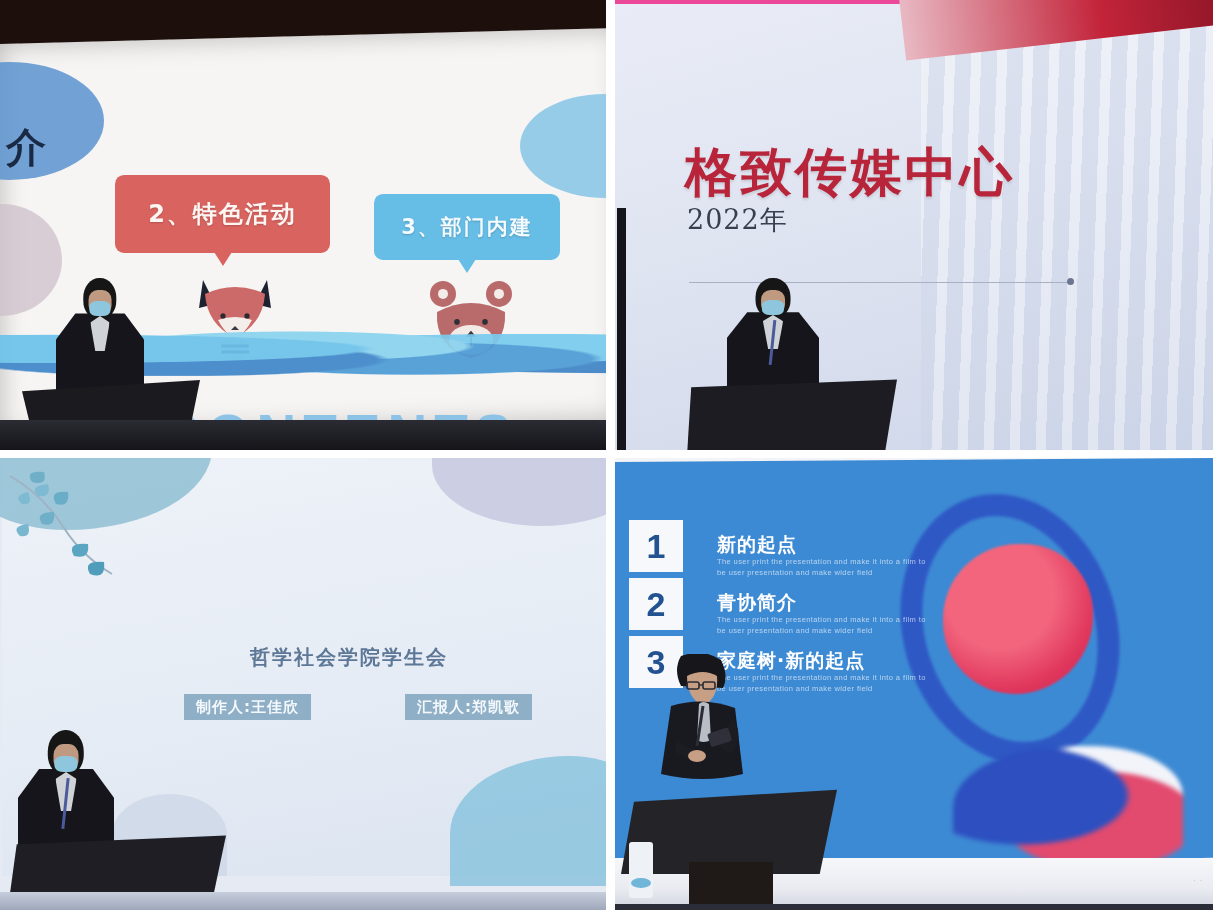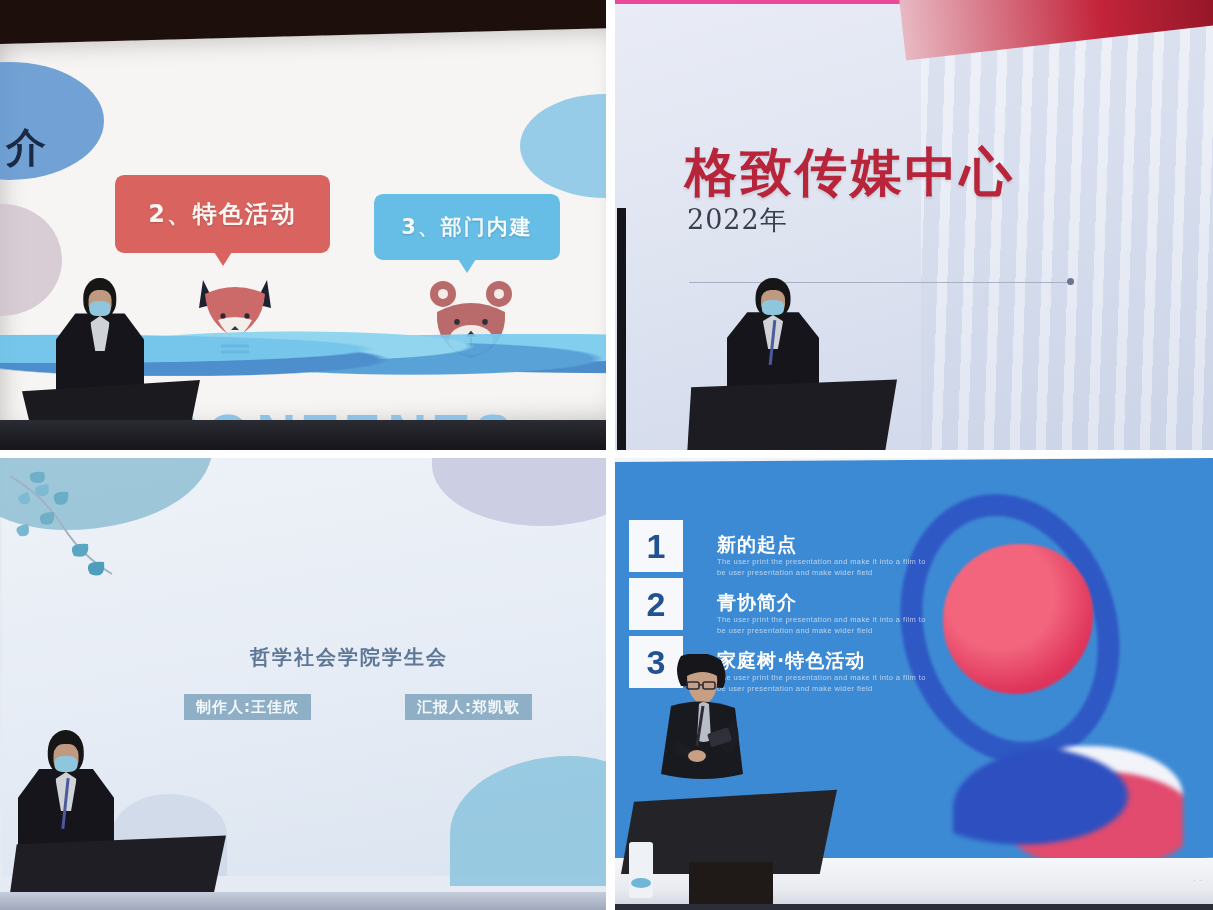--- a/index.html
+++ b/index.html
@@ -515,21 +515,21 @@
 
       <div class="p4-row" id="p4-r2">
         <div class="p4-num">2</div>
         <div class="p4-head" style="top:12px">青协简介</div>
         <div class="p4-body" style="top:36px">The user print the presentation and make it into a film to</div>
         <div class="p4-body" style="top:47px">be user presentation and make wider field</div>
       </div>
 
       <div class="p4-row" id="p4-r3">
         <div class="p4-num">3</div>
-        <div class="p4-head" style="top:12px">家庭树·特色活动</div>
+        <div class="p4-head" style="top:12px">家庭树·新的起点</div>
         <div class="p4-body" style="top:36px">The user print the presentation and make it into a film to</div>
         <div class="p4-body" style="top:47px">be user presentation and make wider field</div>
       </div>
     </div>
 
     <div id="p4-stage"></div>
 
     <svg id="p4-person" viewBox="0 0 112 164">
       <path d="M34 2 Q56 -6 74 6 Q82 22 76 34 L34 32 Q26 16 34 2Z" fill="#17161a"></path>
       <path d="M40 22 Q56 14 70 22 Q72 44 56 52 Q40 44 40 22Z" fill="#c79f84"></path>

